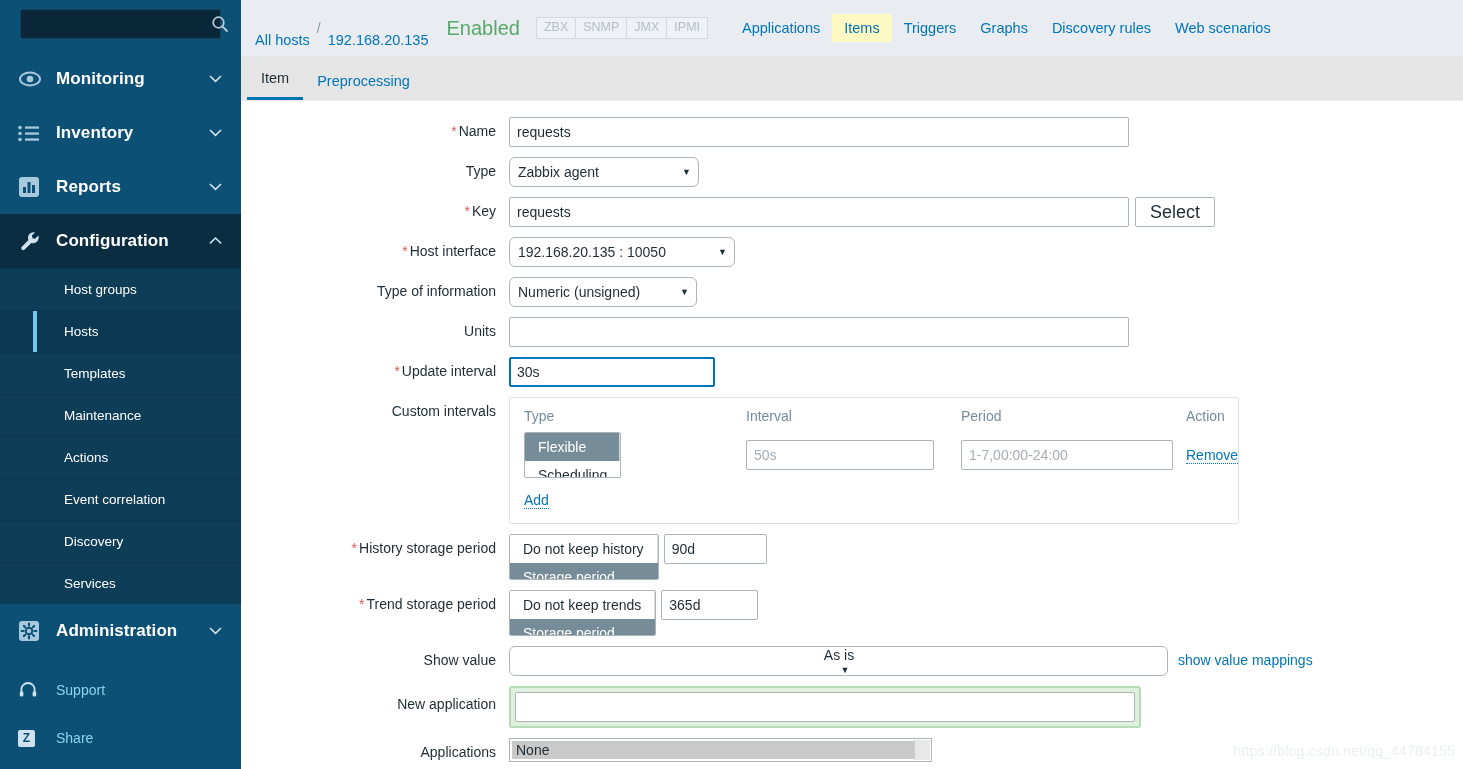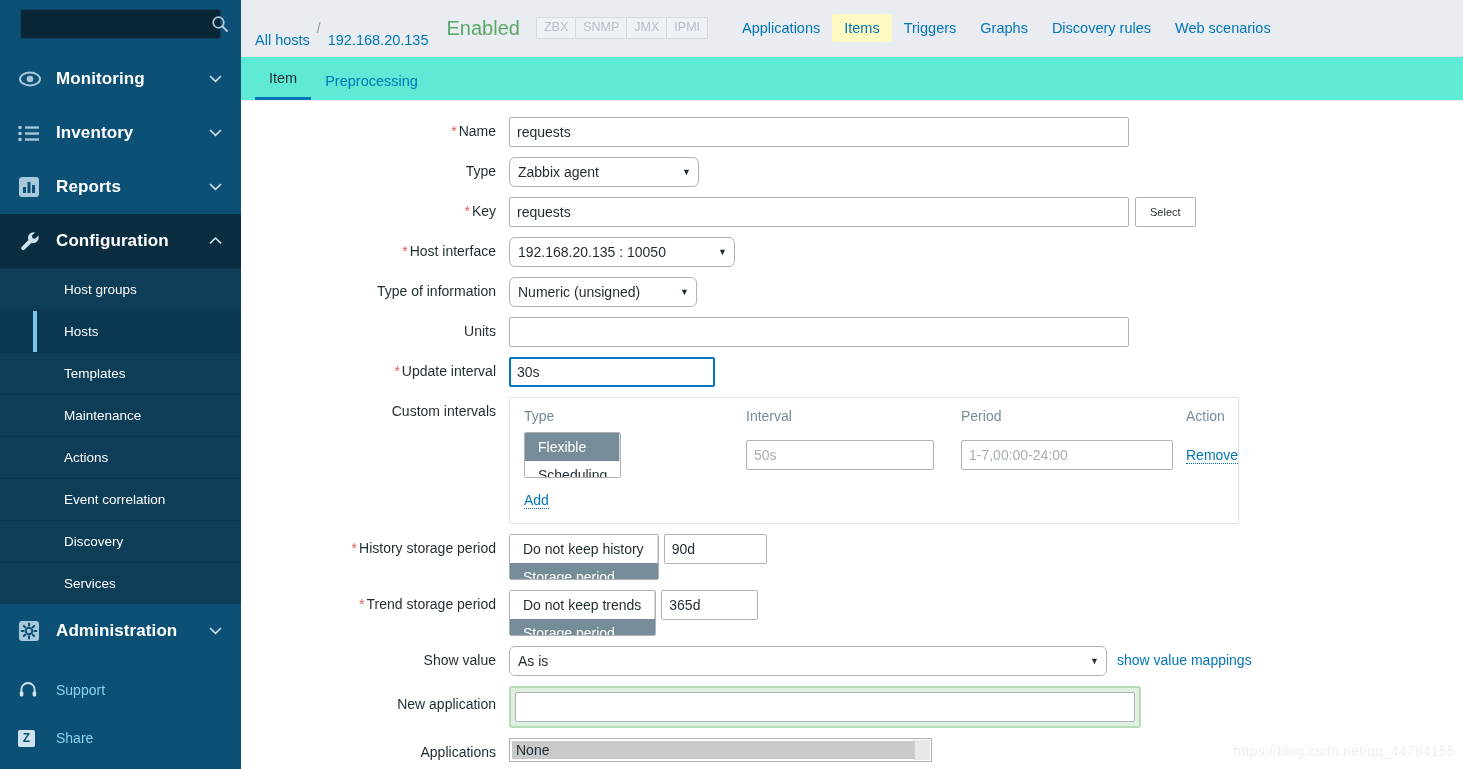--- a/index.html
+++ b/index.html
@@ -163,24 +163,24 @@
   .hdr-tab {
     color: #0275b8; font-size: 14.5px;
     padding: 6px 12px;
     border-radius: 2px;
     cursor: pointer; white-space: nowrap;
   }
   .hdr-tab.active { background: #fef9c3; }
 
   .tabbar {
     height: 44px;
-    background: #5eead4;
+    background: #e5e5e5;
     border-bottom: 1px solid #ebedf0;
     display: flex; align-items: flex-end;
-    padding-left: 14px;
+    padding-left: 6px;
   }
   .ftab {
     font-size: 14.5px;
     padding: 0 14px 11px 14px;
     cursor: pointer;
     color: #0275b8;
   }
   .ftab.active {
     color: #1f2c33;
     border-bottom: 3px solid #0275b8;
@@ -233,21 +233,21 @@
   }
   .sel .selval { flex: 1 1 auto; }
   .sel .caret { margin-left: 12px; font-size: 9px; color: #1f2c33; }
 
   .btn {
     height: 30px;
     border: 1px solid #aeb3b8;
     border-radius: 2px;
     background: #ffffff;
     color: #1f2c33;
-    font-size: 11px;
+    font-size: 18px;
     padding: 0 14px;
     cursor: pointer;
     line-height: 28px;
     font-family: "Liberation Sans", sans-serif;
   }
 
   
   .seg {
     display: inline-flex;
     border: 1px solid #aeb3b8;
@@ -649,21 +649,21 @@
             <span class="seg-opt">Do not keep trends</span>
             <span class="seg-opt on">Storage period</span>
           </span>
           <input class="txt" style="width: 97px; margin-left: 5px;" value="365d">
         </div>
       </div>
 
       <div class="row">
         <div class="lbl"><span>Show value</span></div>
         <div class="fld">
-          <div class="sel" style="width:598px;">
+          <div class="sel" style="width:659px;flex-direction:column;">
             <span class="selval">As is</span>
             <span class="caret">▼</span>
           </div>
           <span class="link-inline">show value mappings</span>
         </div>
       </div>
 
       <div class="row">
         <div class="lbl" style="padding-top:10px;"><span>New application</span></div>
         <div class="fld">

